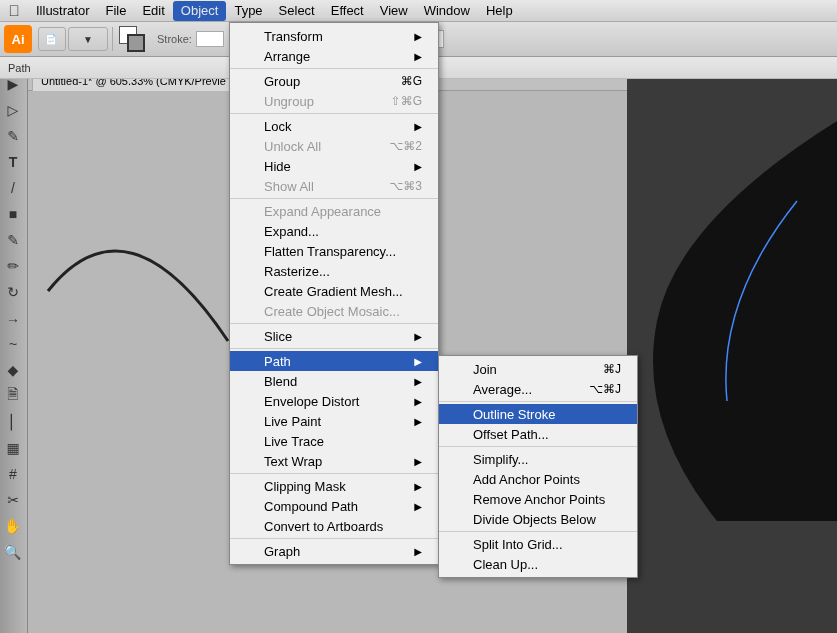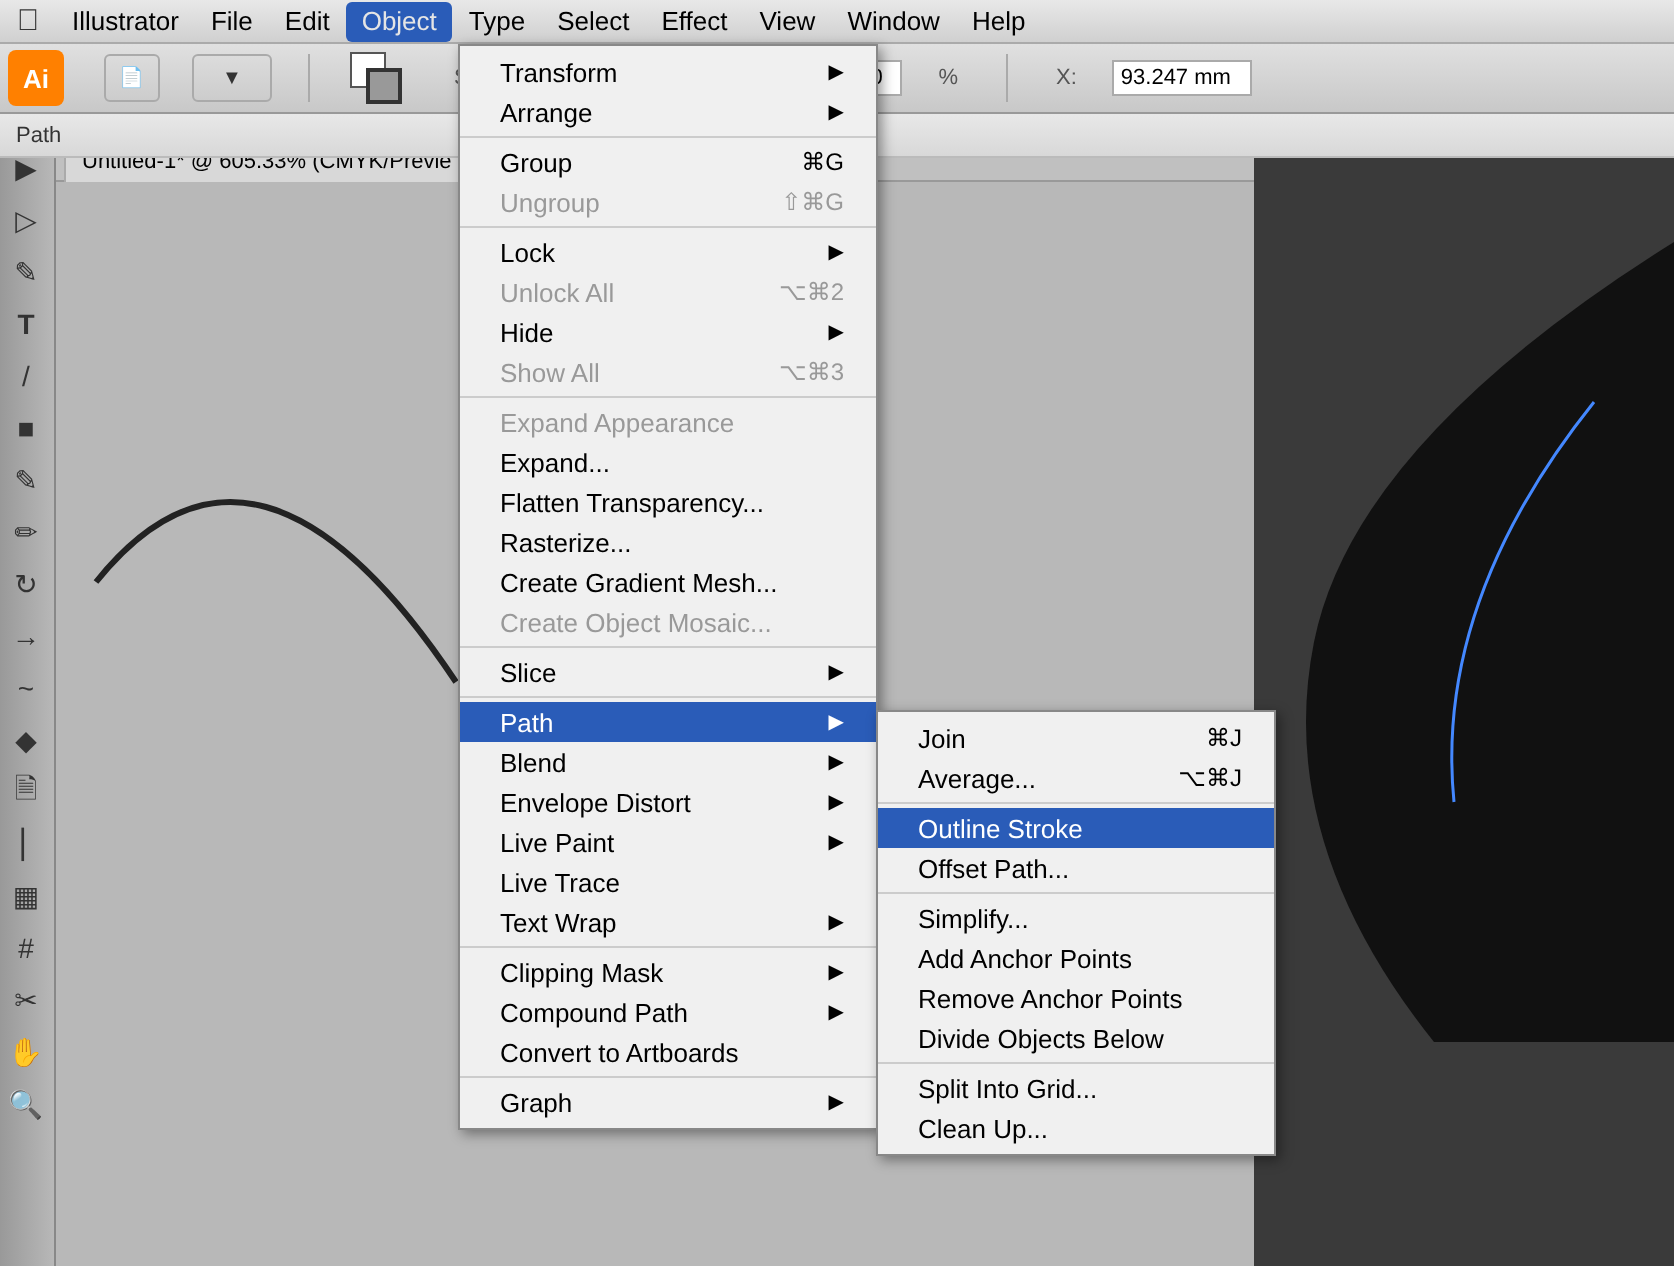--- a/index.html
+++ b/index.html
@@ -82,21 +82,21 @@
       box-shadow: 2px 2px 6px rgba(0,0,0,0.4);
       min-width: 200px;
       z-index: 200;
       padding: 3px 0;
     }
 
     .menu-entry {
       display: flex;
       align-items: center;
       justify-content: space-between;
-      padding: 2px 16px 2px 20px;
+      padding: 2px 16px 2px 34px;
       height: 20px;
       cursor: pointer;
       color: #000;
       white-space: nowrap;
       text-align: right;
     }
     .menu-entry.highlighted {
       background: #2a5cb8;
       color: white;
     }
@@ -136,21 +136,21 @@
       position: absolute;
       top: 22px;
       left: 0;
       width: 100%;
       height: 35px;
       background: linear-gradient(to bottom, #e0e0e0, #c8c8c8);
       border-bottom: 1px solid #999;
       display: flex;
       align-items: center;
       padding: 0 4px;
-      gap: 16px;
+      gap: 2px;
       z-index: 99;
     }
 
     .tool-icon {
       width: 24px;
       height: 24px;
       display: flex;
       align-items: center;
       justify-content: center;
       font-size: 12px;

